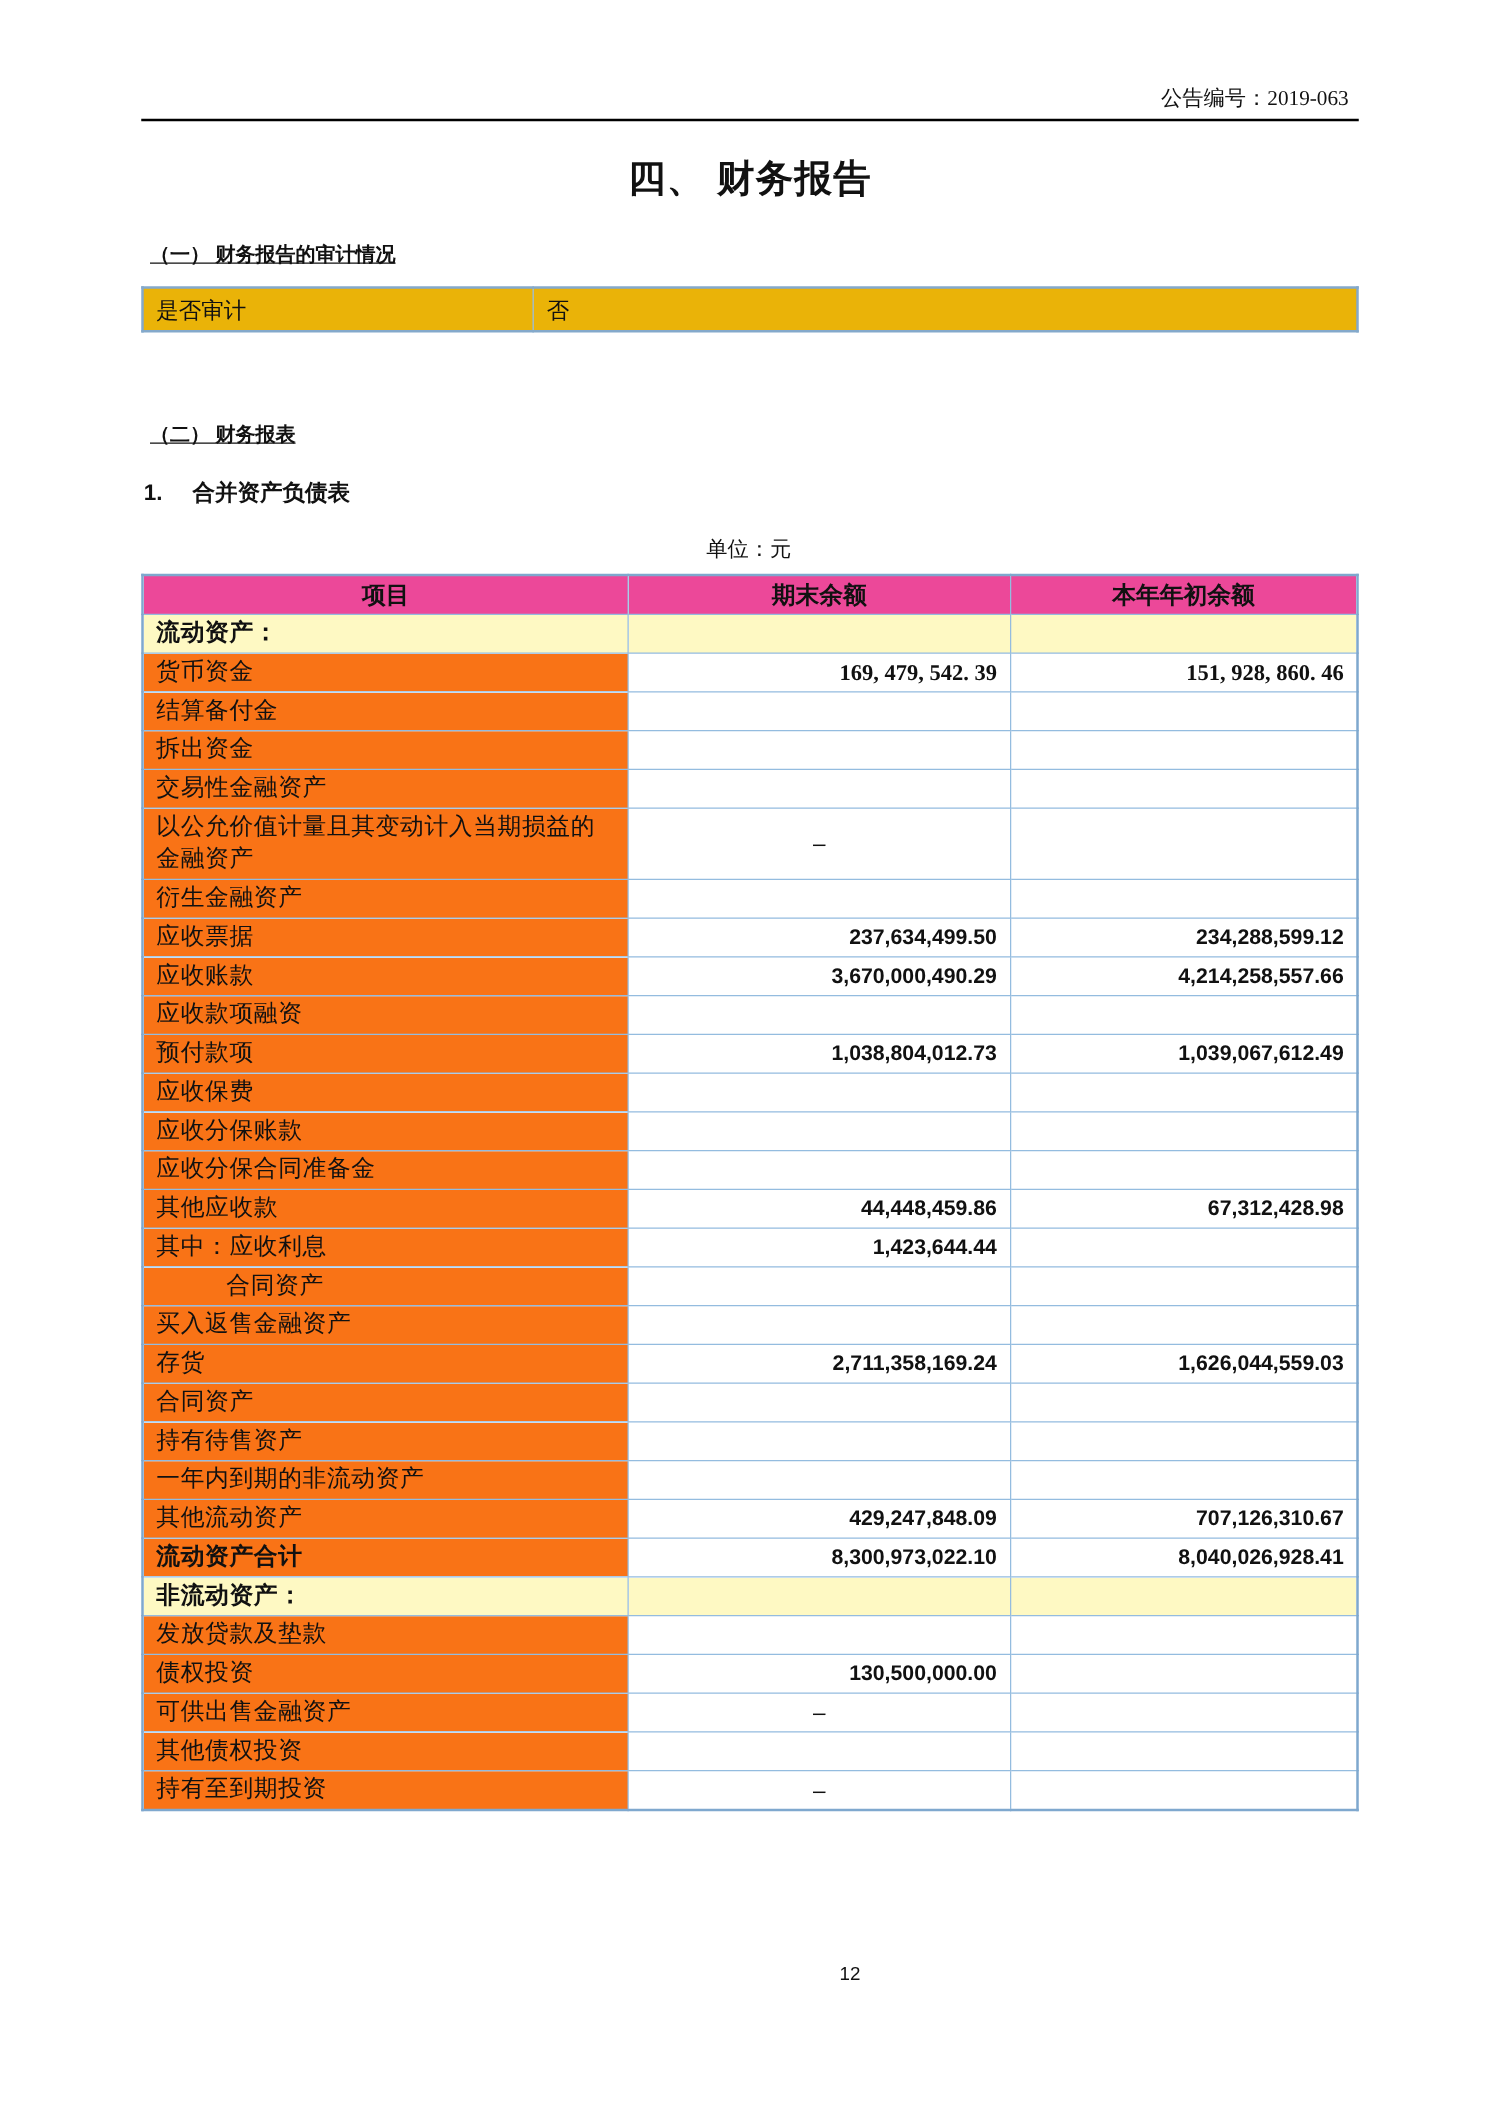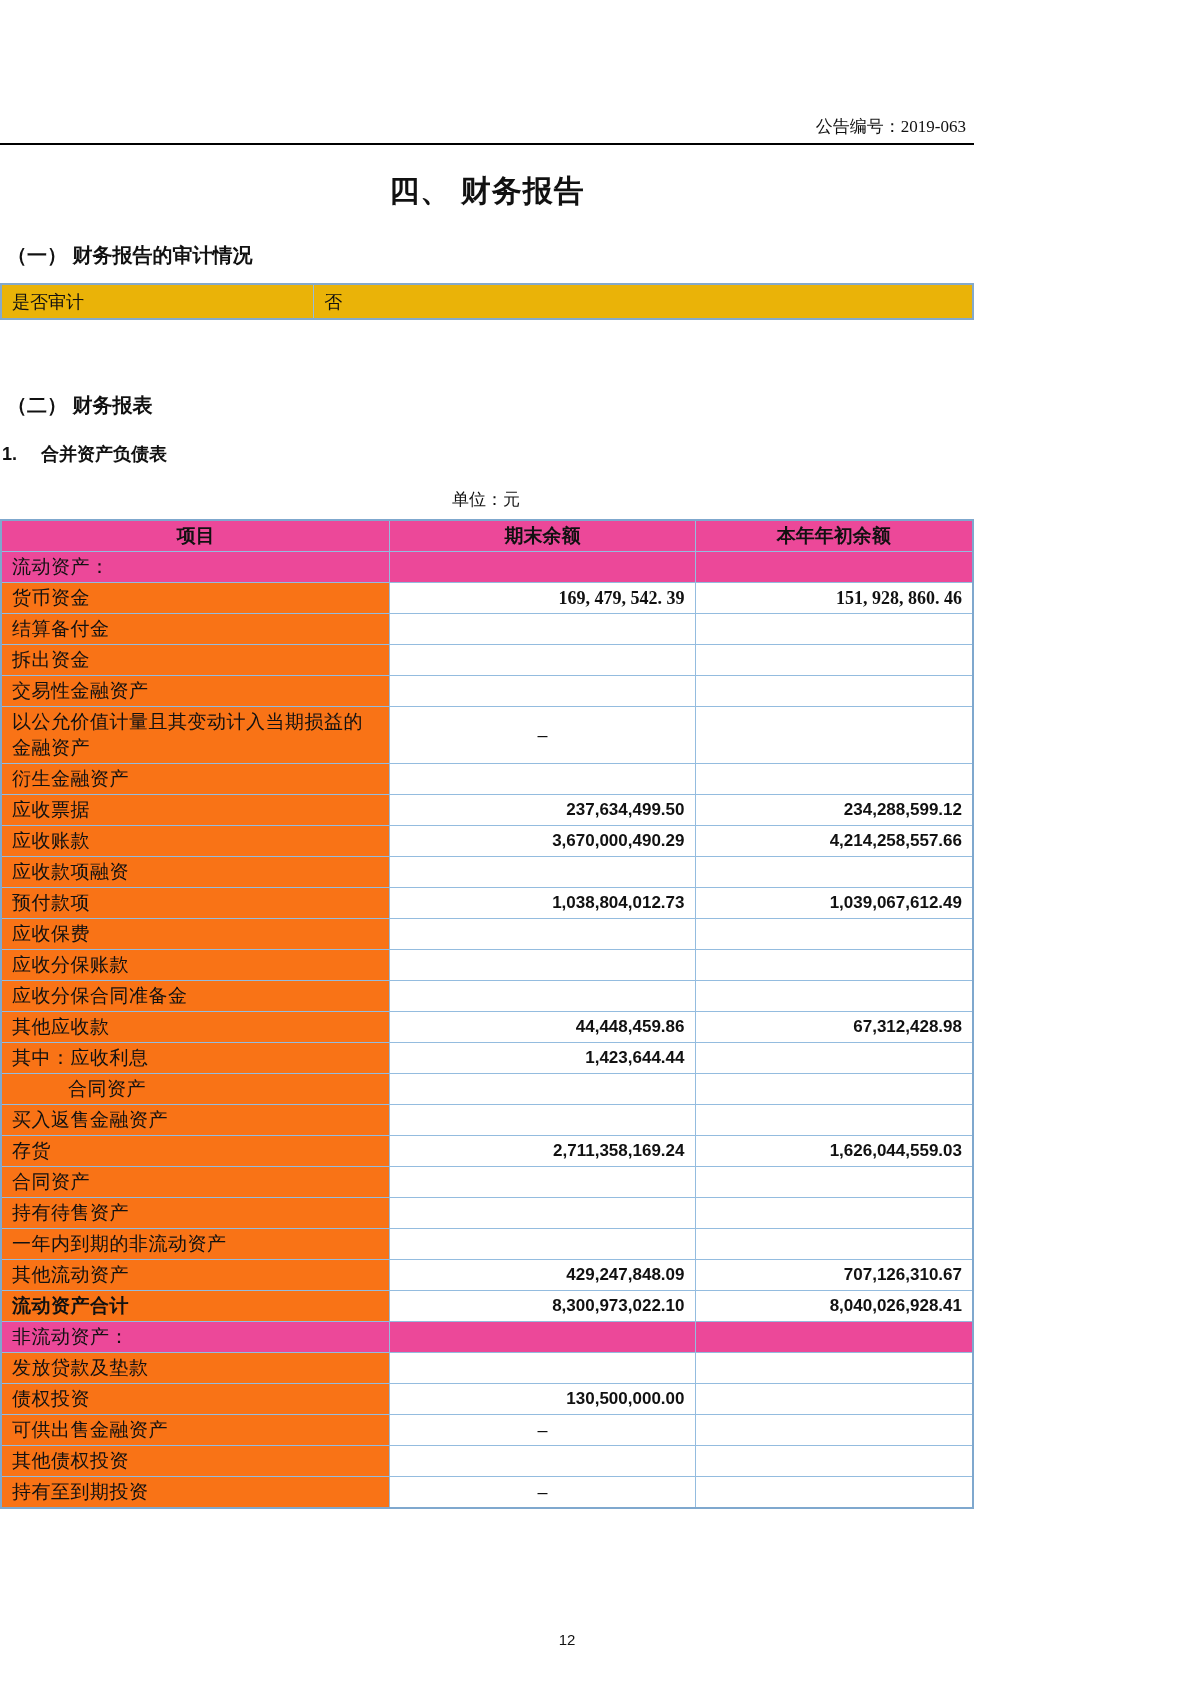--- a/index.html
+++ b/index.html
@@ -7,21 +7,22 @@
     padding: 0;
     background: #ffffff;
     width: 1200px;
     height: 1696px;
     overflow: hidden;
     font-family: "Liberation Serif", "DejaVu Serif", serif;
     color: #111111;
   }
   .page {
     width: 974px;
-    padding-top: 116px;
+    margin-left: 113px;
+    padding-top: 68px;
     box-sizing: border-box;
   }
   .doc-header {
     text-align: right;
     font-size: 17px;
     line-height: 22px;
     padding-right: 8px;
   }
   .header-rule {
     border: none;
@@ -31,23 +32,24 @@
   .page-title {
     margin: 26px 0 0 0;
     text-align: center;
     font-size: 30px;
     font-weight: bold;
     letter-spacing: 1px;
     font-family: "Liberation Sans", "DejaVu Sans", sans-serif;
   }
   .section-heading {
     margin: 0 0 0 7px;
-    font-size: 20px;
+    font-size: 16px;
     font-weight: bold;
     font-family: "Liberation Sans", "DejaVu Sans", sans-serif;
+    text-decoration: underline;
   }
   .section-heading.audit { margin-top: 30px; }
   .section-heading.statements { margin-top: 72px; }
 
   table { border-collapse: collapse; width: 100%; table-layout: fixed; }
 
   .audit-table {
     margin-top: 14px;
     border: 2px solid #84a9cb;
   }
@@ -111,21 +113,21 @@
   .bs-table td.num.serif-num {
     font-family: "Liberation Serif", "DejaVu Serif", serif;
     font-weight: 700;
     font-size: 18px;
   }
   .bs-table td.num.dash {
     text-align: center;
     font-weight: 400;
     font-size: 18px;
   }
-  .bs-table tr.section td { background: #ec4899; font-weight: normal; }
+  .bs-table tr.section td { background: #fef9c3; font-weight: bold; }
   .bs-table tr.total td.label { font-weight: bold; }
   .bs-table tr.indent td.label { padding-left: 66px; }
 
   .page-footer {
     margin-top: 122px;
     text-align: center;
     font-size: 15px;
     font-family: "Liberation Sans", "DejaVu Sans", sans-serif;
     transform: translateX(80px);
   }

